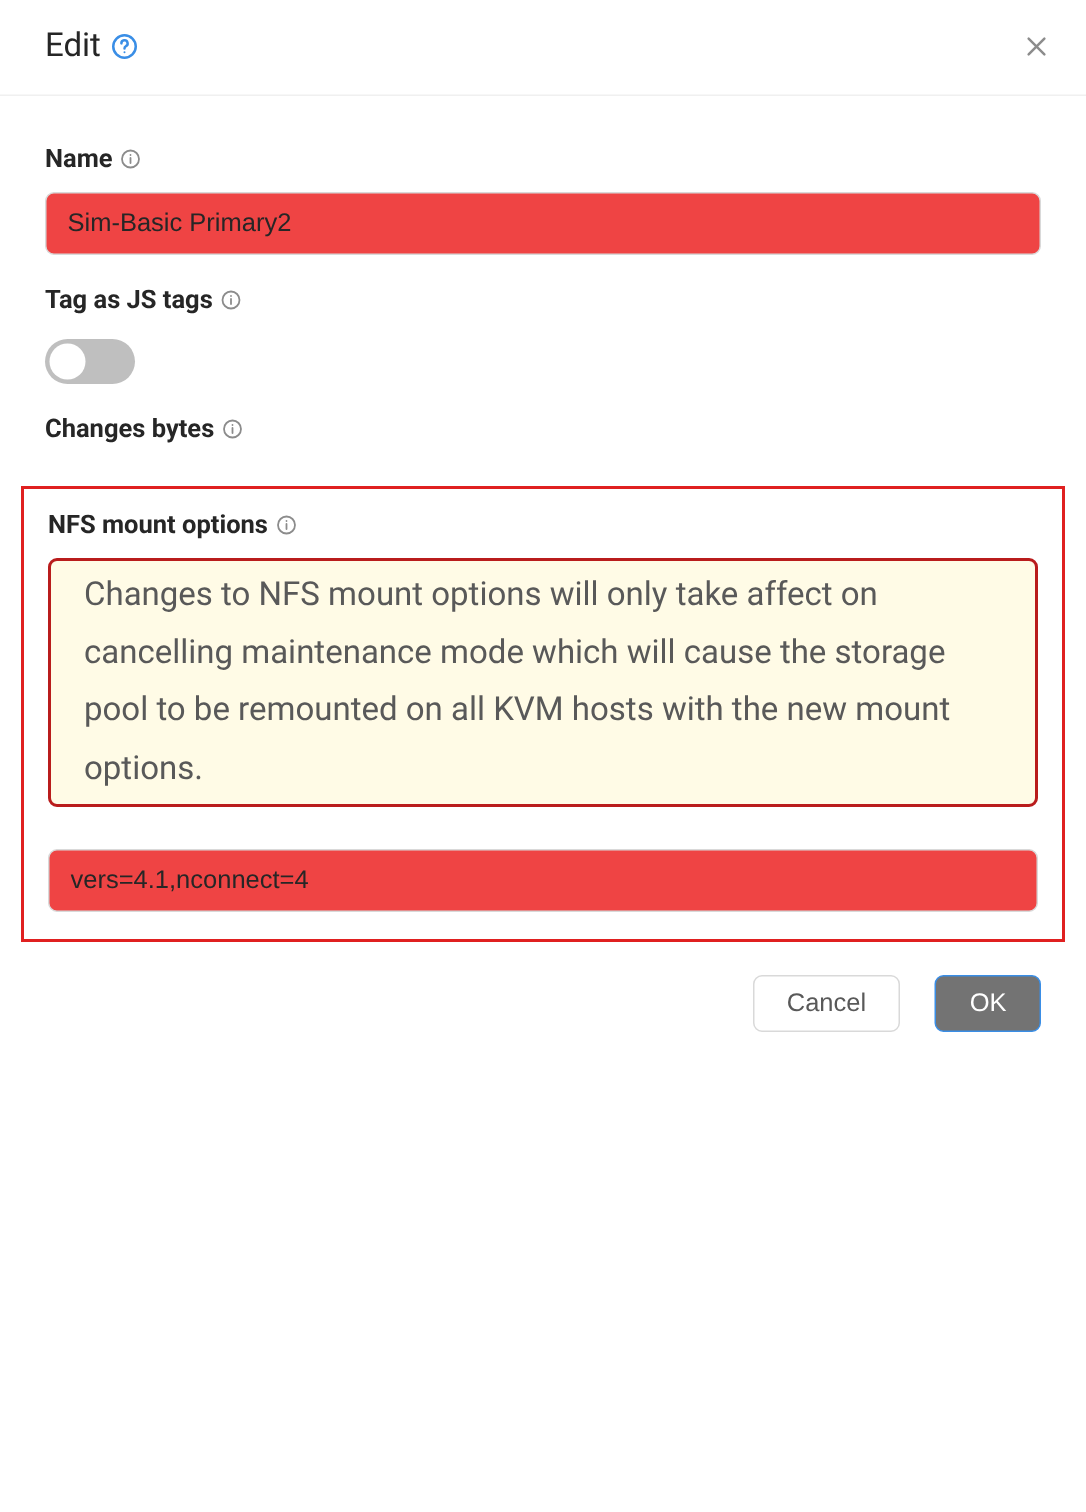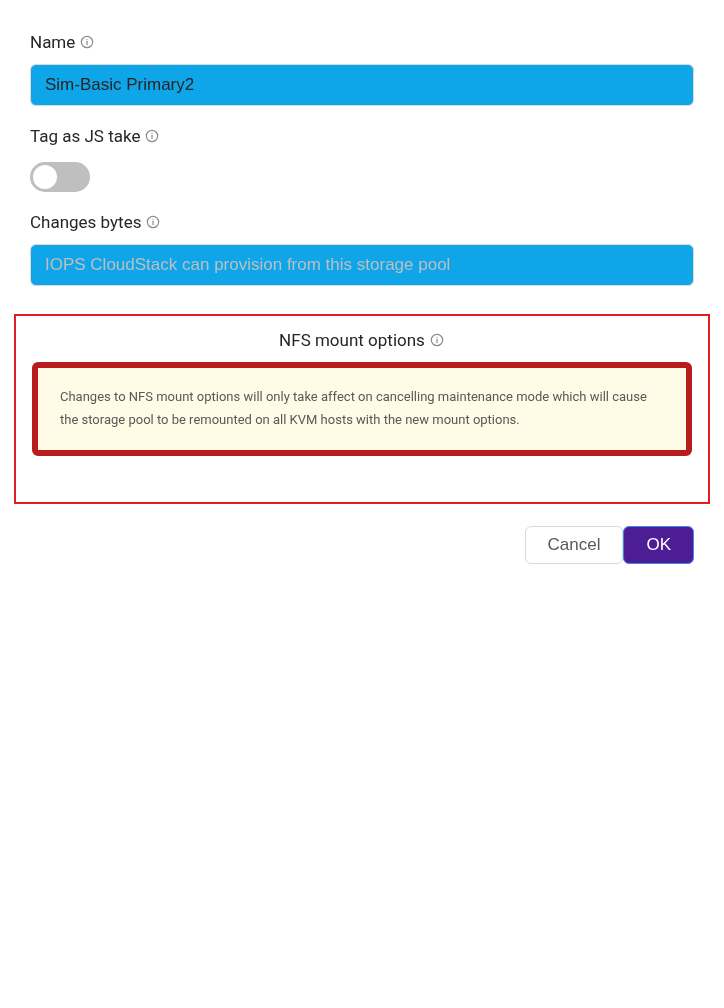--- a/index.html
+++ b/index.html
@@ -51,40 +51,41 @@
     padding: 26px 30px 10px 30px;
   }
   .field-label {
     display: flex;
     align-items: center;
     gap: 4px;
     font-size: 17px;
     color: #262626;
     margin-top: 20px;
     margin-bottom: 12px;
+    font-weight: bold;
   }
   .field-label:first-child { margin-top: 6px; }
   .info-icon {
     display: inline-flex;
     color: #8c8c8c;
   }
   .info-icon svg {
     width: 16px;
     height: 16px;
     display: block;
   }
   .text-input {
     width: 100%;
     padding: 10px 14px;
     font-size: 17px;
     border: 1px solid #d9d9d9;
     border-radius: 6px;
     outline: none;
     color: #262626;
-    background: #0ea5e9;
+    background: #ef4444;
   }
   .text-input::placeholder { color: #bfbfbf; }
   .toggle {
     position: relative;
     width: 60px;
     height: 30px;
     background: #bfbfbf;
     border-radius: 30px;
     cursor: pointer;
     margin-top: 16px;
@@ -102,75 +103,93 @@
   .highlight-box {
     border: 2px solid #e02020;
     padding: 14px 0 18px 0;
     margin: 28px -16px 0 -16px;
   }
   .highlight-inner {
     padding: 0 16px;
   }
   .alert-warning {
     background: #fffbe6;
-    border: 6px solid #b91c1c;
+    border: 2px solid #b91c1c;
     border-radius: 6px;
-    padding: 18px 22px;
-    font-size: 13px;
+    padding: 4px 22px;
+    font-size: 22px;
     line-height: 1.75;
     color: #595959;
     margin-bottom: 28px;
   }
   .modal-footer {
     display: flex;
     justify-content: flex-end;
-    gap: 0;
+    gap: 23px;
     padding: 12px 30px 24px 30px;
   }
   .btn {
     padding: 8px 22px;
     font-size: 17px;
     border-radius: 6px;
     cursor: pointer;
     border: 1px solid transparent;
   }
   .btn-default {
     background: #fff;
     border-color: #d9d9d9;
     color: #595959;
   }
   .btn-primary {
-    background: #4c1d95;
+    background: #737373;
     border-color: #3a8ee6;
     color: #fff;
   }
 </style>
 </head>
 <body>
 
 <div class="modal">
 
+  <div class="modal-header">
+    <div class="modal-title-wrap">
+      <span class="modal-title">Edit</span>
+      <span class="help-icon">
+        <svg viewBox="0 0 24 24" fill="none" stroke="#3a8ee6" stroke-width="2">
+          <circle cx="12" cy="12" r="9"></circle>
+          <path d="M9.5 9.5a2.5 2.5 0 1 1 3.5 2.3c-.8.4-1 .9-1 1.7" stroke-linecap="round"></path>
+          <circle cx="12" cy="16.5" r="0.8" fill="#3a8ee6" stroke="none"></circle>
+        </svg>
+      </span>
+    </div>
+    <span class="close-icon">
+      <svg viewBox="0 0 24 24" fill="none" stroke="#8c8c8c" stroke-width="2.2" stroke-linecap="round">
+        <line x1="5" y1="5" x2="19" y2="19"></line>
+        <line x1="19" y1="5" x2="5" y2="19"></line>
+      </svg>
+    </span>
+  </div>
 
   <div class="modal-body">
 
     <div class="field-label">
       <span>Name</span>
       <span class="info-icon">
         <svg viewBox="0 0 24 24" fill="none" stroke="#8c8c8c" stroke-width="1.8">
             <circle cx="12" cy="12" r="8.5"></circle>
             <line x1="12" y1="11" x2="12" y2="16" stroke-linecap="round"></line>
             <circle cx="12" cy="8" r="0.9" fill="#8c8c8c" stroke="none"></circle>
           </svg>
       </span>
     </div>
     <input type="text" class="text-input" value="Sim-Basic Primary2" style="">
 
 
     <div class="field-label">
-      <span>Tag as JS take</span>
+      <span>Tag as JS tags</span>
       <span class="info-icon">
         <svg viewBox="0 0 24 24" fill="none" stroke="#8c8c8c" stroke-width="1.8">
             <circle cx="12" cy="12" r="8.5"></circle>
             <line x1="12" y1="11" x2="12" y2="16" stroke-linecap="round"></line>
             <circle cx="12" cy="8" r="0.9" fill="#8c8c8c" stroke="none"></circle>
           </svg>
       </span>
     </div>
     <div class="toggle">
       <div class="toggle-knob"></div>
@@ -180,37 +199,37 @@
       <span>Changes bytes</span>
       <span class="info-icon">
         <svg viewBox="0 0 24 24" fill="none" stroke="#8c8c8c" stroke-width="1.8">
             <circle cx="12" cy="12" r="8.5"></circle>
             <line x1="12" y1="11" x2="12" y2="16" stroke-linecap="round"></line>
             <circle cx="12" cy="8" r="0.9" fill="#8c8c8c" stroke="none"></circle>
           </svg>
       </span>
     </div>
 
-    <input type="text" class="text-input" placeholder="IOPS CloudStack can provision from this storage pool" style="">
 
     <div class="highlight-box">
       <div class="highlight-inner">
-        <div class="field-label" style="margin-top:0;justify-content:center;">
+        <div class="field-label" style="margin-top:0;">
           <span>NFS mount options</span>
           <span class="info-icon">
             <svg viewBox="0 0 24 24" fill="none" stroke="#8c8c8c" stroke-width="1.8">
                 <circle cx="12" cy="12" r="8.5"></circle>
                 <line x1="12" y1="11" x2="12" y2="16" stroke-linecap="round"></line>
                 <circle cx="12" cy="8" r="0.9" fill="#8c8c8c" stroke="none"></circle>
               </svg>
           </span>
         </div>
         <div class="alert-warning">
           <span>Changes to NFS mount options will only take affect on cancelling maintenance mode which will cause the storage pool to be remounted on all KVM hosts with the new mount options.</span>
         </div>
+        <input type="text" class="text-input" value="vers=4.1,nconnect=4" style="">
       </div>
     </div>
 
   </div>
 
   <div class="modal-footer">
     <button class="btn btn-default">Cancel</button>
     <button class="btn btn-primary">OK</button>
   </div>
 

